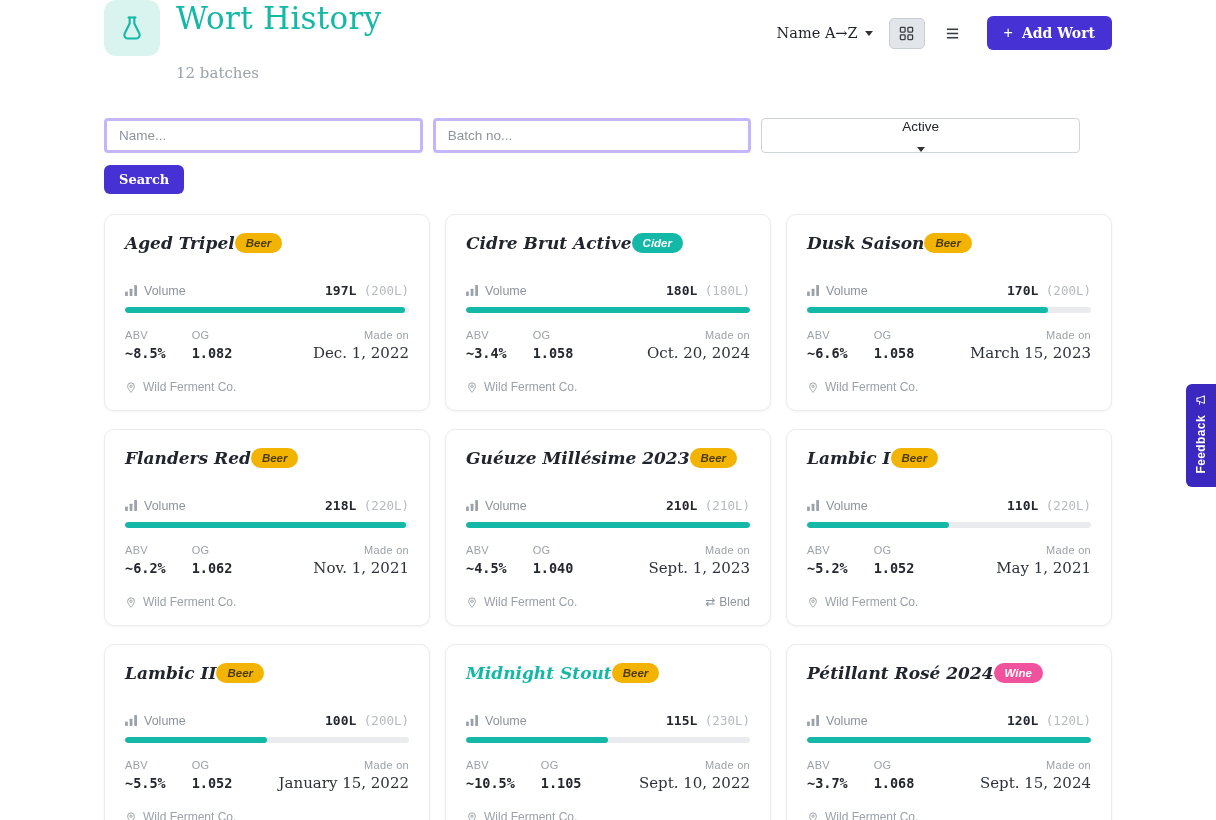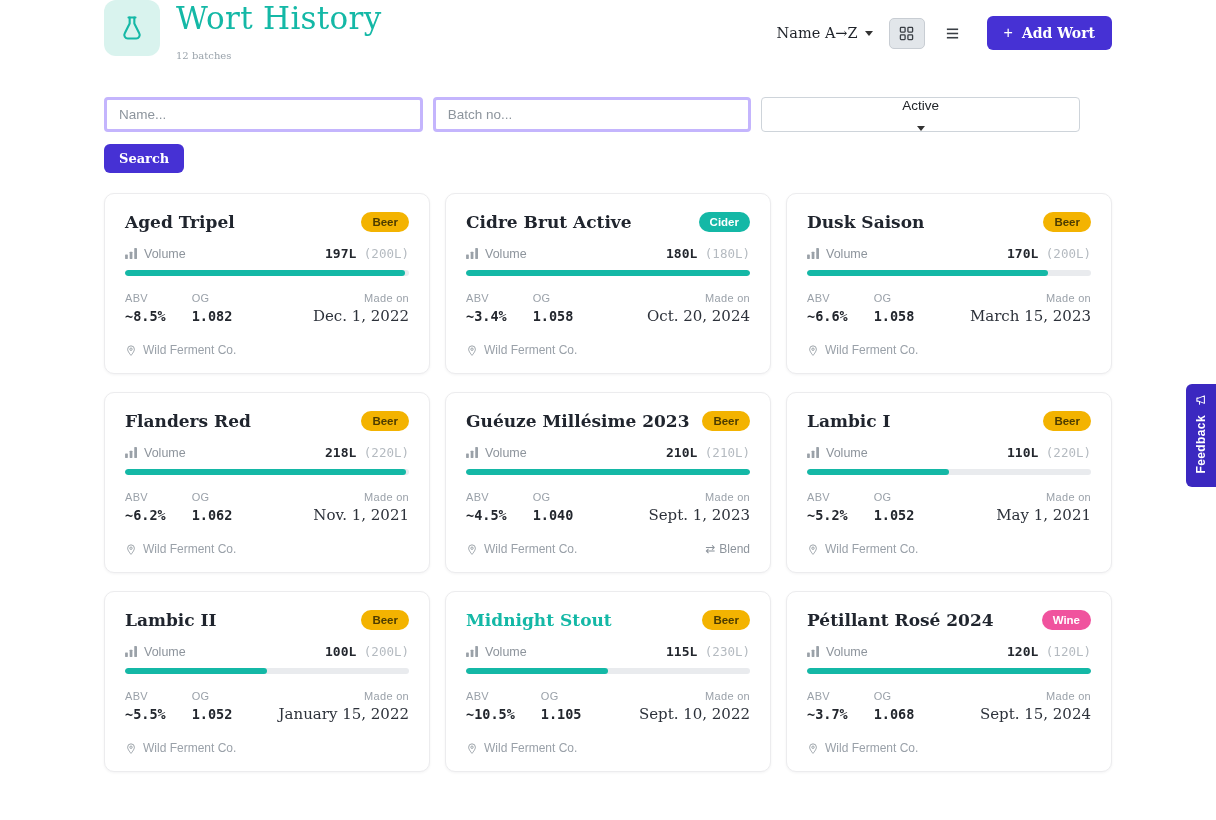--- a/index.html
+++ b/index.html
@@ -12,21 +12,21 @@
        font-family:"Liberation Sans",sans-serif;color:#212529;position:relative;}
   .container{width:1008px;margin:0 auto;}
 
   
   .header{display:flex;align-items:flex-start;}
   .flask-box{width:56px;height:56px;border-radius:12px;background:var(--accent-soft);
              display:flex;align-items:center;justify-content:center;flex:0 0 auto;}
   .title-block{margin-left:16px;}
   .page-title{margin:0;font-family:"DejaVu Serif",serif;font-weight:400;font-size:31px;
               color:var(--accent);letter-spacing:.3px;}
-  .subtitle{margin-top:14px;font-size:10px;color:#9aa3ab;font-family:"DejaVu Serif",serif;}
+  .subtitle{margin-top:28px;font-size:15px;color:#9aa3ab;font-family:"DejaVu Serif",serif;}
   .header-right{margin-left:auto;display:flex;align-items:center;gap:16px;padding-top:16px;}
   .sort{display:flex;align-items:center;gap:7px;font-family:"DejaVu Serif",serif;
         font-size:14.5px;color:#1f232a;cursor:pointer;}
   .caret{width:0;height:0;border-left:4px solid transparent;border-right:4px solid transparent;
          border-top:5px solid #333;}
   .view-toggle{display:flex;align-items:center;gap:10px;}
   .view-btn{width:36px;height:31px;display:flex;align-items:center;justify-content:center;
             background:transparent;border:1px solid transparent;border-radius:5px;cursor:pointer;padding:0;}
   .view-btn.active{background:#e2e6ea;border-color:#c8cdd3;}
   .add-btn{display:flex;align-items:center;gap:9px;background:var(--purple);color:#fff;border:none;
@@ -42,28 +42,28 @@
   .select{height:35px;border:1px solid #ced4da;border-radius:4px;padding:0 12px;background:#fff;
           display:flex;align-items:center;justify-content:space-between;font-size:13.5px;
           color:#212529;cursor:pointer;flex-direction:column;}
   .search-btn{margin-top:12px;background:var(--purple);color:#fff;border:none;border-radius:6px;
               padding:7px 15px;font-family:"DejaVu Serif",serif;font-weight:700;font-size:13px;cursor:pointer;}
 
   
   .grid{margin-top:20px;display:grid;grid-template-columns:repeat(3,1fr);gap:18px 15px;}
   .card{background:#fff;border:1px solid #ececee;border-radius:10px;padding:18px 20px 16px;
         box-shadow:0 1px 3px rgba(20,20,40,.05);}
-  .card-head{display:flex;align-items:center;justify-content:space-between;}
+  .card-head{display:flex;align-items:center;font-style:italic;}
   .card-title{margin:0;font-family:"DejaVu Serif",serif;font-size:17px;font-weight:700;color:#20252e;cursor:pointer;}
   .card-title.is-link{color:var(--accent);}
   .badge{font-size:11.5px;font-weight:700;padding:4px 11px;border-radius:11px;white-space:nowrap;}
   .badge-beer{background:var(--beer-bg);color:var(--beer-text);}
   .badge-cider{background:var(--cider-bg);color:var(--cider-text);}
   .badge-wine{background:var(--wine-bg);color:var(--wine-text);}
-  .vol-row{margin-top:14px;display:flex;justify-content:space-between;align-items:center;
+  .vol-row{margin-top:30px;display:flex;justify-content:space-between;align-items:center;
            font-size:12.5px;color:#8d949c;}
   .vol-left{display:flex;align-items:center;gap:6px;}
   .vol-val{font-family:"DejaVu Sans Mono",monospace;font-weight:700;font-size:13px;color:#23272e;}
   .vol-cap{font-family:"DejaVu Sans Mono",monospace;font-size:12.5px;color:#b4bac0;margin-left:4px;}
   .bar{margin-top:9px;height:6px;background:#e9ebee;border-radius:3px;overflow:hidden;}
   .bar-fill{height:100%;background:var(--accent);border-radius:3px;}
   .stats{margin-top:16px;display:flex;justify-content:space-between;}
   .stats-left{display:flex;gap:26px;}
   .stat-label{font-size:11px;color:#9aa1a9;letter-spacing:.3px;}
   .stat-value{margin-top:4px;font-family:"DejaVu Sans Mono",monospace;font-weight:700;

